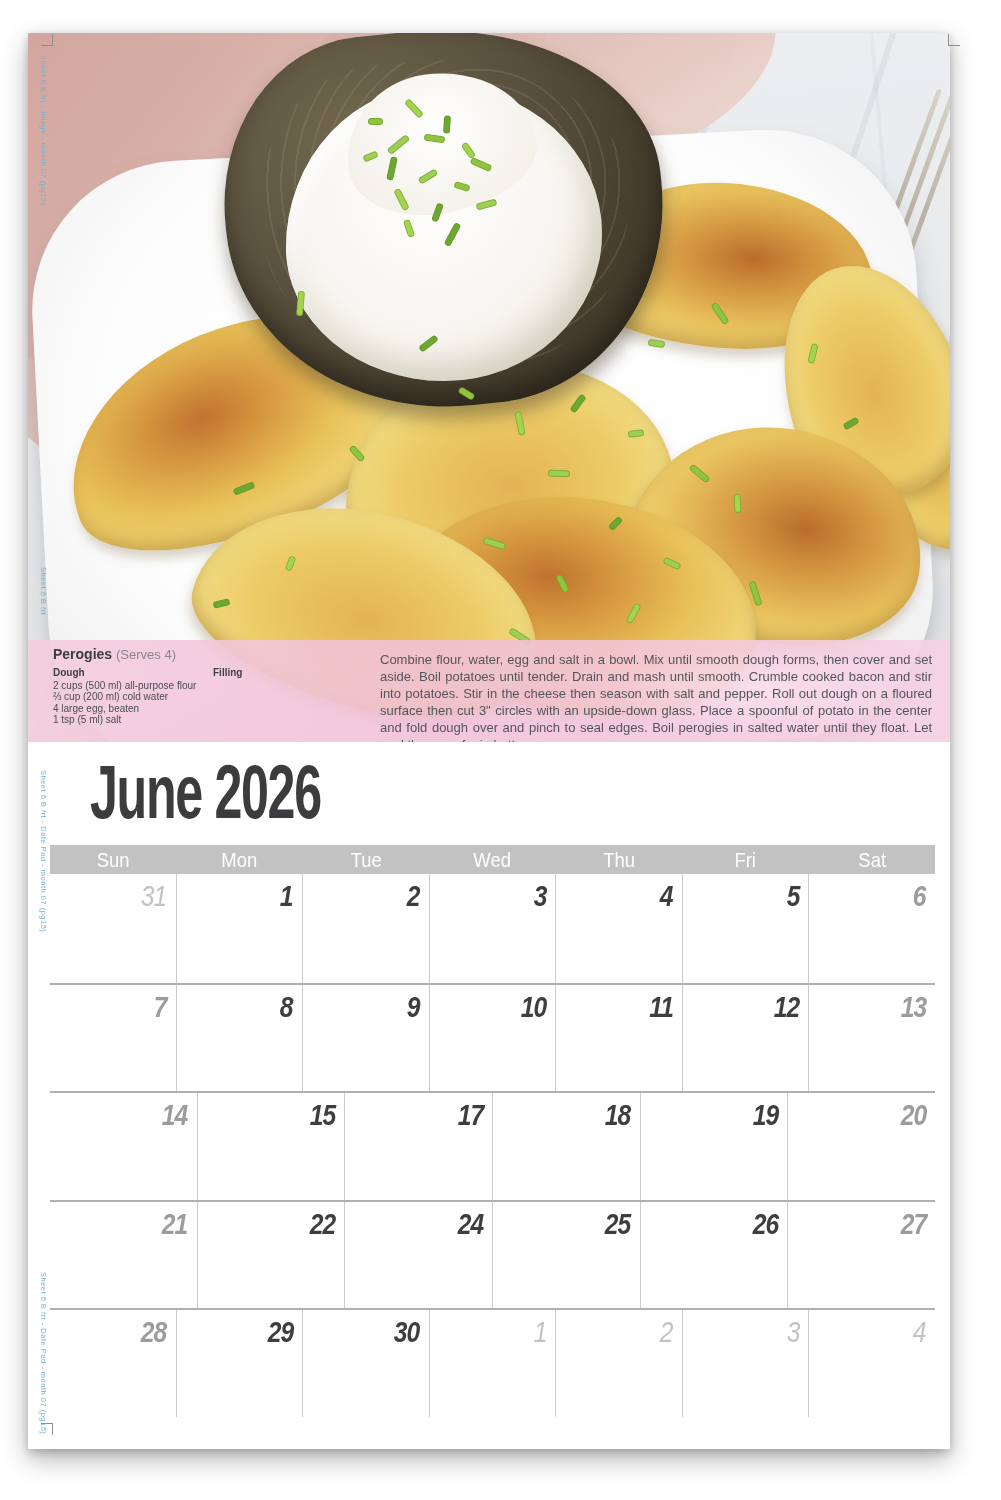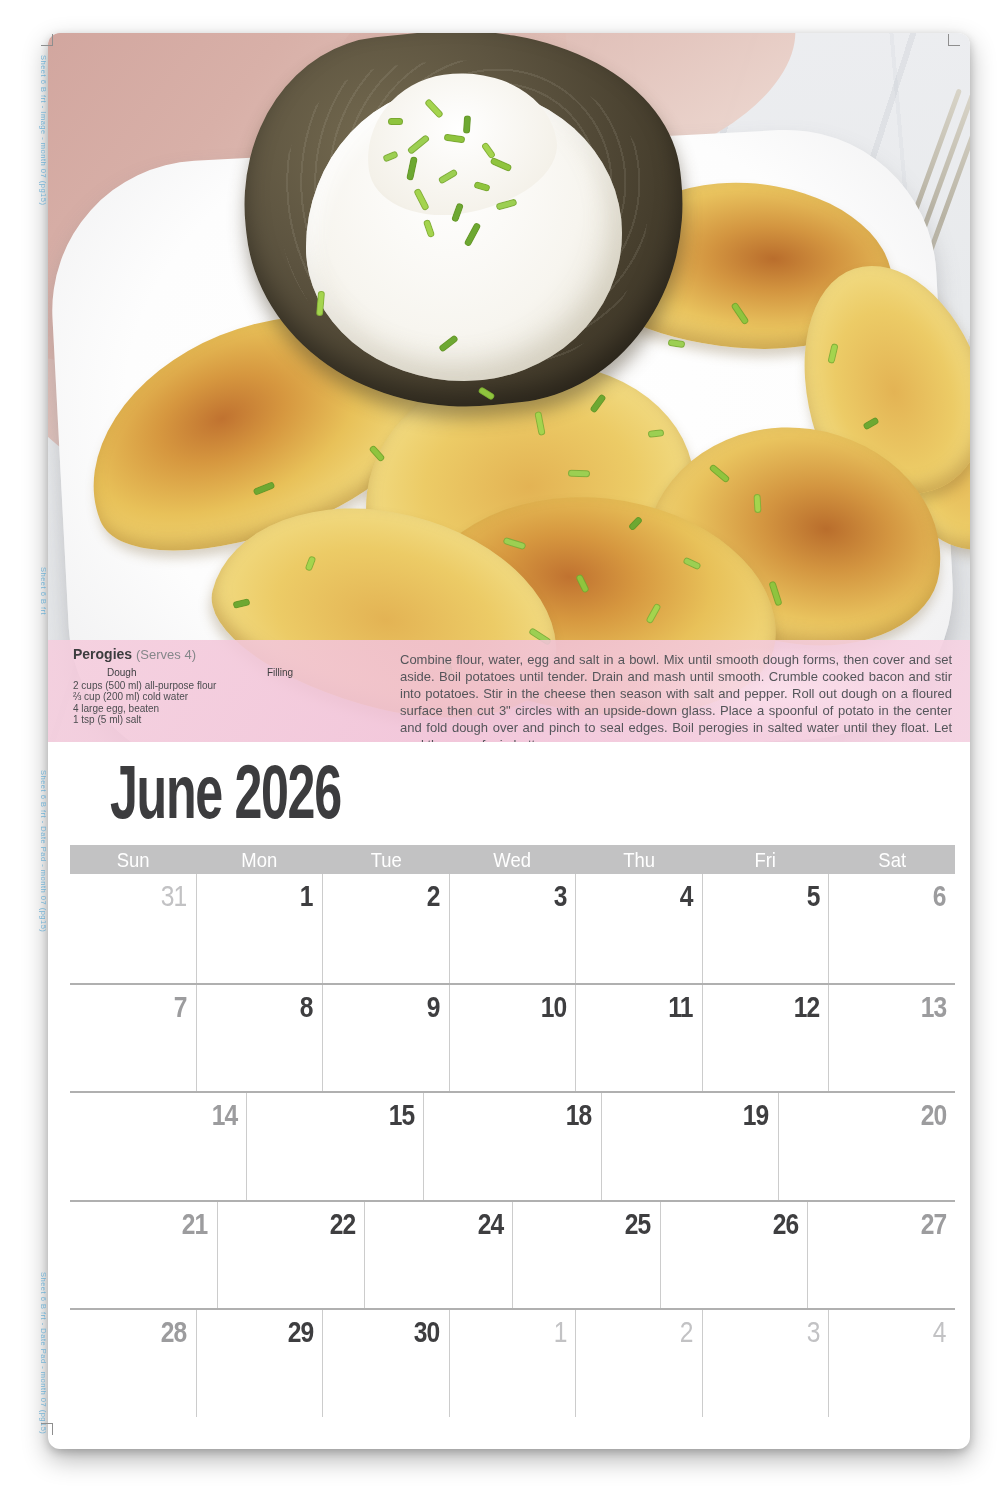--- a/index.html
+++ b/index.html
@@ -4,22 +4,22 @@
 <style>
   html,body{margin:0;padding:0;}
   body{
     width:1001px;height:1500px;position:relative;
     background:#ffffff;
     font-family:"Liberation Sans",sans-serif;
     overflow:hidden;
   }
   
   .page{
-    position:absolute;left:48px;top:33px;width:922px;height:1416px;
-    background:#ffffff;border-radius:12px;
+    position:absolute;left:28px;top:33px;width:922px;height:1416px;
+    background:#ffffff;border-radius:1px;
     box-shadow:0 10px 26px rgba(0,0,0,.30),0 3px 8px rgba(0,0,0,.18);
     overflow:hidden;
   }
   
   .photo{
     position:absolute;left:0;top:0;width:922px;height:709px;overflow:hidden;
     background:linear-gradient(175deg,#edeef1 0%,#e8eaec 45%,#e0e2e5 100%);
   }
   .marble-vein{position:absolute;inset:0;
     background:
@@ -66,34 +66,34 @@
   .onion{position:absolute;border-radius:4px;border:1px solid rgba(95,135,30,.45);}
   
   .recipe-band{position:absolute;left:0;top:607px;width:922px;height:102px;
     background:linear-gradient(100deg,rgba(245,206,222,.90) 0%,rgba(241,192,214,.88) 45%,rgba(247,211,227,.90) 100%);}
   .rb-glow{position:absolute;right:40px;top:6px;width:300px;height:90px;border-radius:50%;
     background:radial-gradient(ellipse,rgba(255,235,243,.55),transparent 70%);}
   .recipe-title{position:absolute;left:25px;top:6px;font-size:14px;color:#3c3c3e;}
   .recipe-title b{font-weight:700;}
   .recipe-title .serves{font-weight:400;color:#85878a;font-size:13px;}
   .ing-col{position:absolute;top:27px;font-size:10px;line-height:11.5px;color:#4c4d50;}
-  .ing-col .ing-head{font-weight:400;margin-bottom:1px;color:#3e3f42;margin-left:34px;}
+  .ing-col .ing-head{font-weight:700;margin-bottom:1px;color:#3e3f42;}
   .col-dough{left:25px;width:165px;}
   .col-filling{left:185px;width:175px;}
   .directions{position:absolute;left:352px;top:11px;width:552px;
     font-size:13px;line-height:17px;color:#54555a;text-align:justify;}
   
   .month-title{position:absolute;left:62px;top:721px;font-size:76px;line-height:1;
     font-weight:700;color:#3c3c3e;letter-spacing:-2px;
     transform:scaleX(.66);transform-origin:left top;white-space:nowrap;}
   .weekday-bar{position:absolute;left:22px;top:812px;width:885px;height:29px;
     display:flex;background:#c2c2c3;}
   .weekday-bar .wd{flex:1;color:#ffffff;font-size:21px;line-height:29px;text-align:center;
     transform:scaleX(.88);}
-  .grid{position:absolute;left:22px;top:841px;width:885px;height:543px;}
+  .grid{position:absolute;left:22px;top:841px;width:885px;height:543px;font-style:italic;}
   .week-row{display:flex;height:108.6px;box-sizing:border-box;}
   .week-row + .week-row{border-top:2px solid #b0b0b0;}
   .day-cell{flex:1;box-sizing:border-box;position:relative;}
   .day-cell + .day-cell{border-left:1.5px solid #cccccc;}
   .day-num{position:absolute;top:5px;right:9px;font-size:30px;font-weight:700;
     letter-spacing:-1px;transform:scaleX(.82);transform-origin:right top;}
   .t-weekday .day-num{color:#3e3e40;}
   .t-weekend .day-num{color:#9c9c9e;}
   .t-outside .day-num{color:#c2c2c4;font-weight:400;}
   
@@ -271,20 +271,23 @@
         </div>
       </div>
       <div class="week-row">
         <div class="day-cell t-weekend">
           <span class="day-num">14</span>
         </div>
         <div class="day-cell t-weekday">
           <span class="day-num">15</span>
         </div>
         <div class="day-cell t-weekday">
+          <span class="day-num">17</span>
+        </div>
+        <div class="day-cell t-weekday">
           <span class="day-num">18</span>
         </div>
         <div class="day-cell t-weekday">
           <span class="day-num">19</span>
         </div>
         <div class="day-cell t-weekend">
           <span class="day-num">20</span>
         </div>
       </div>
       <div class="week-row">

